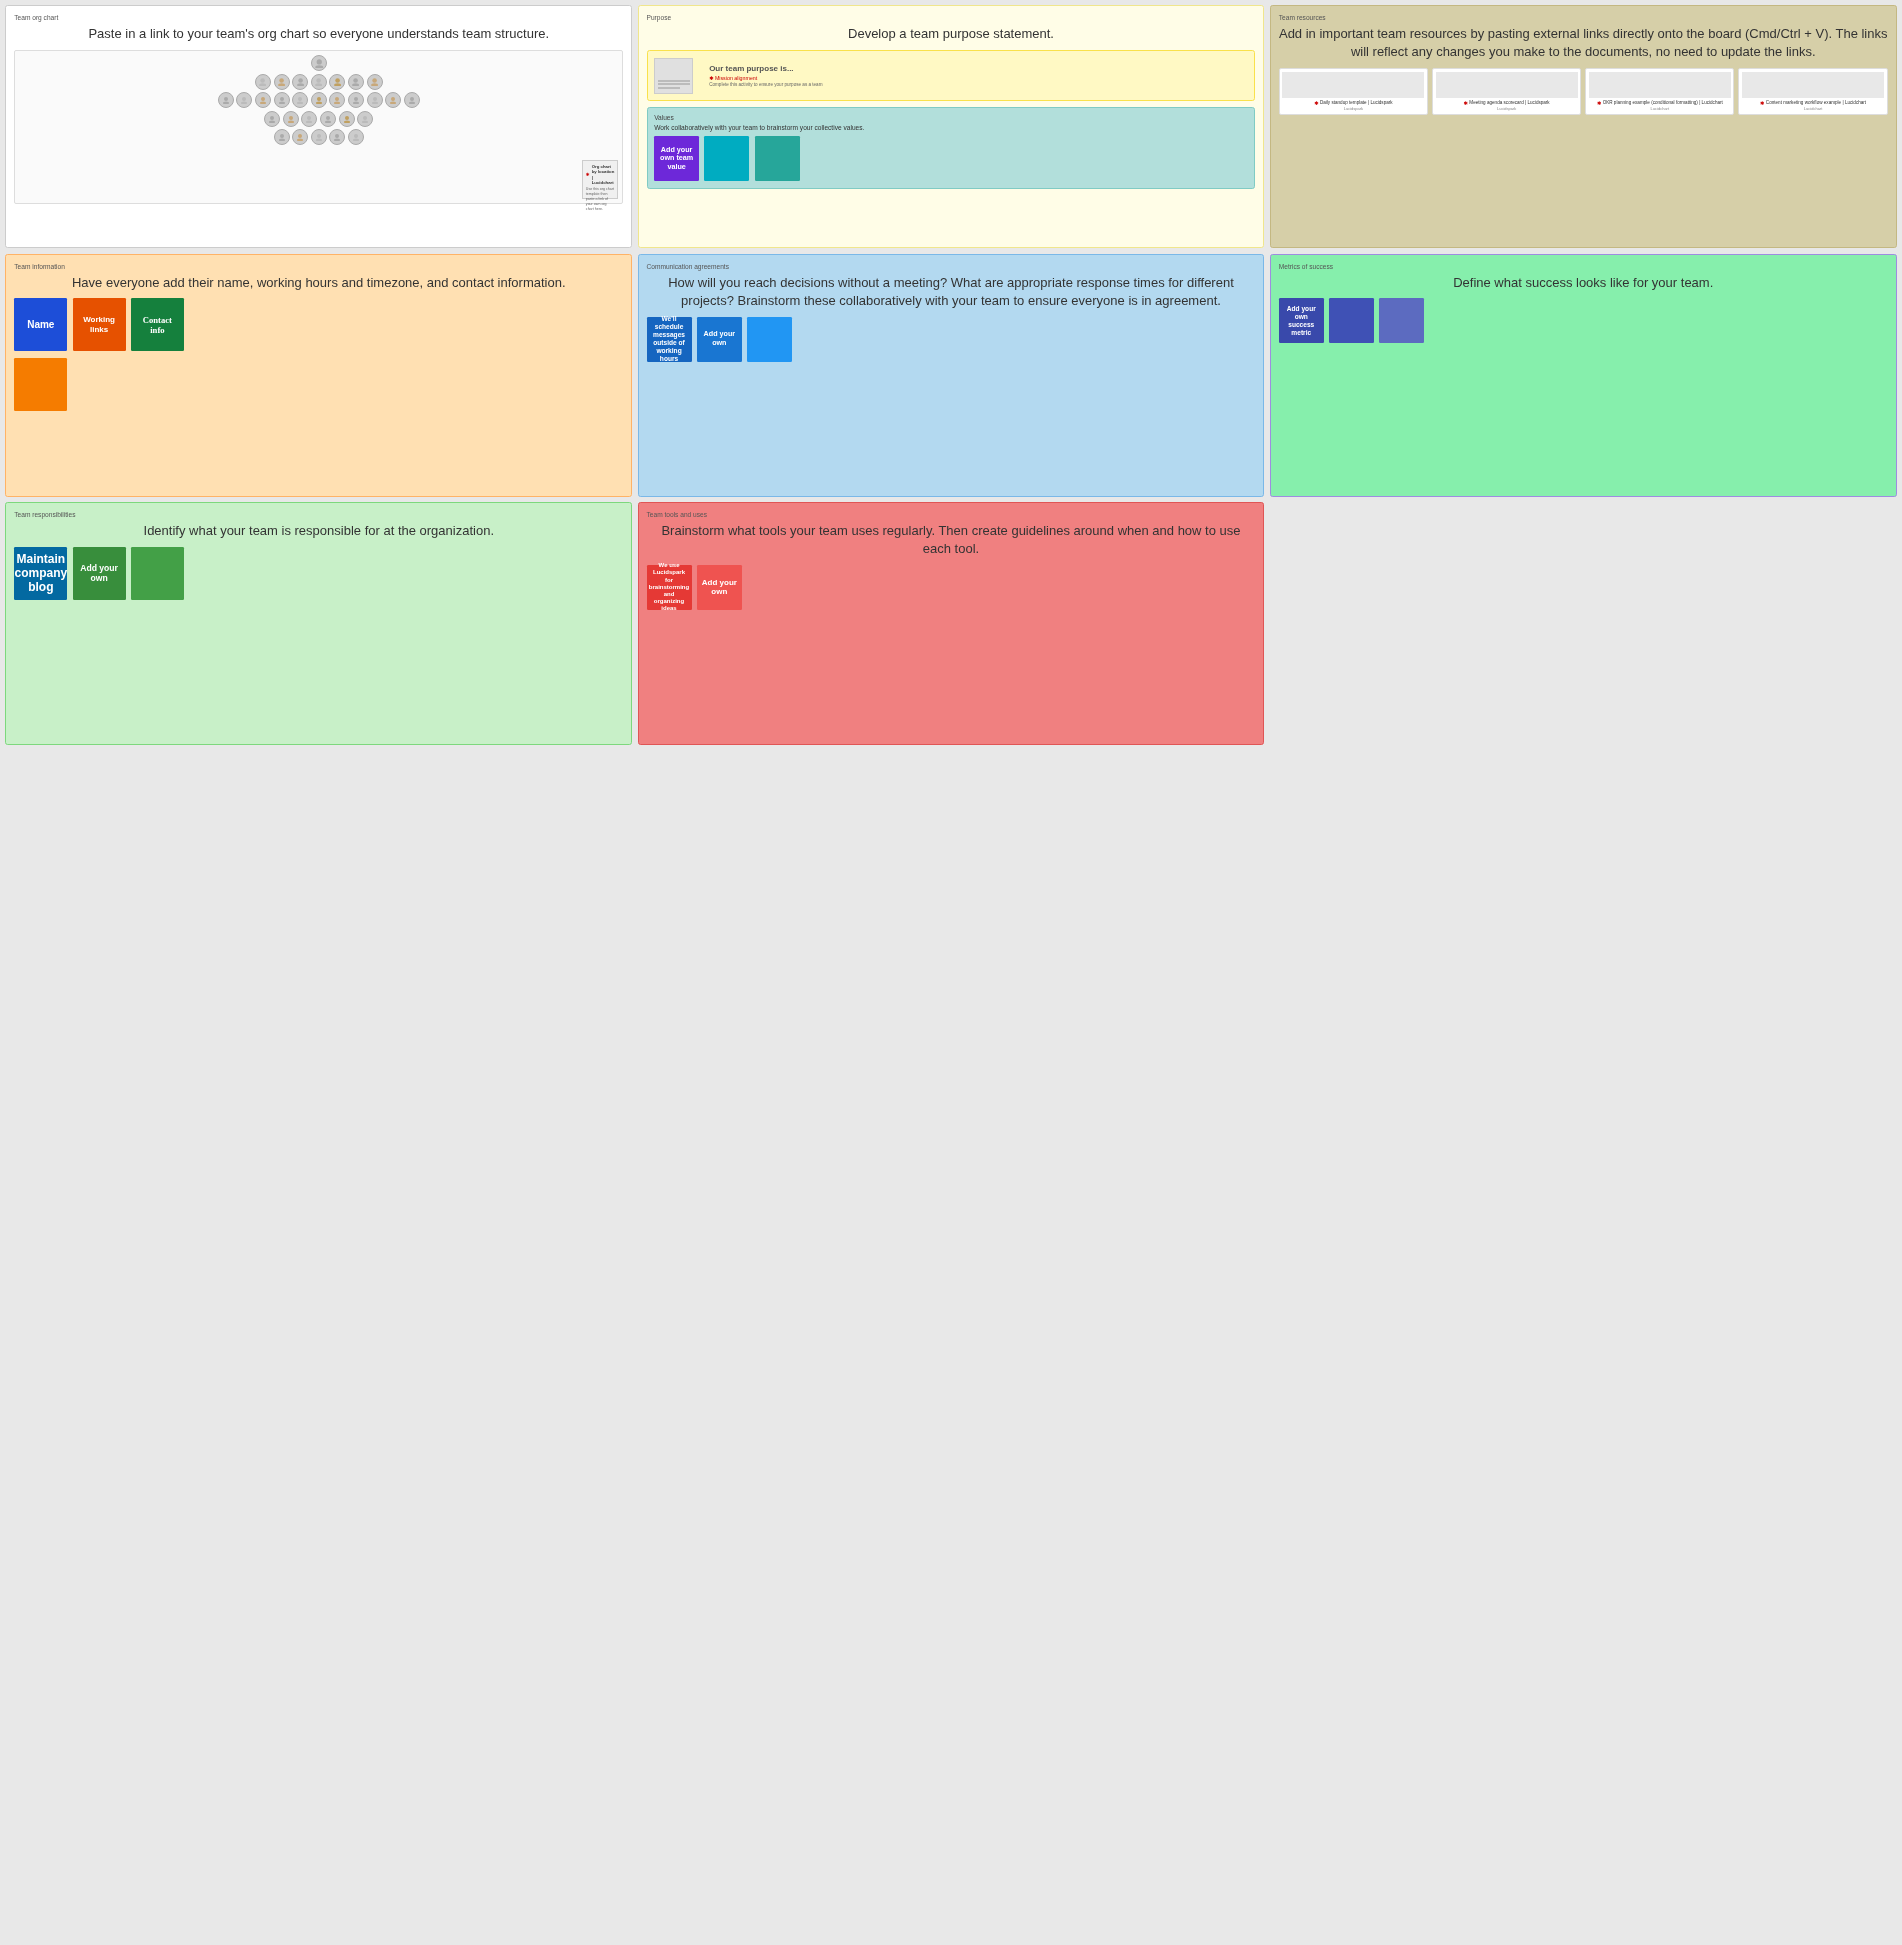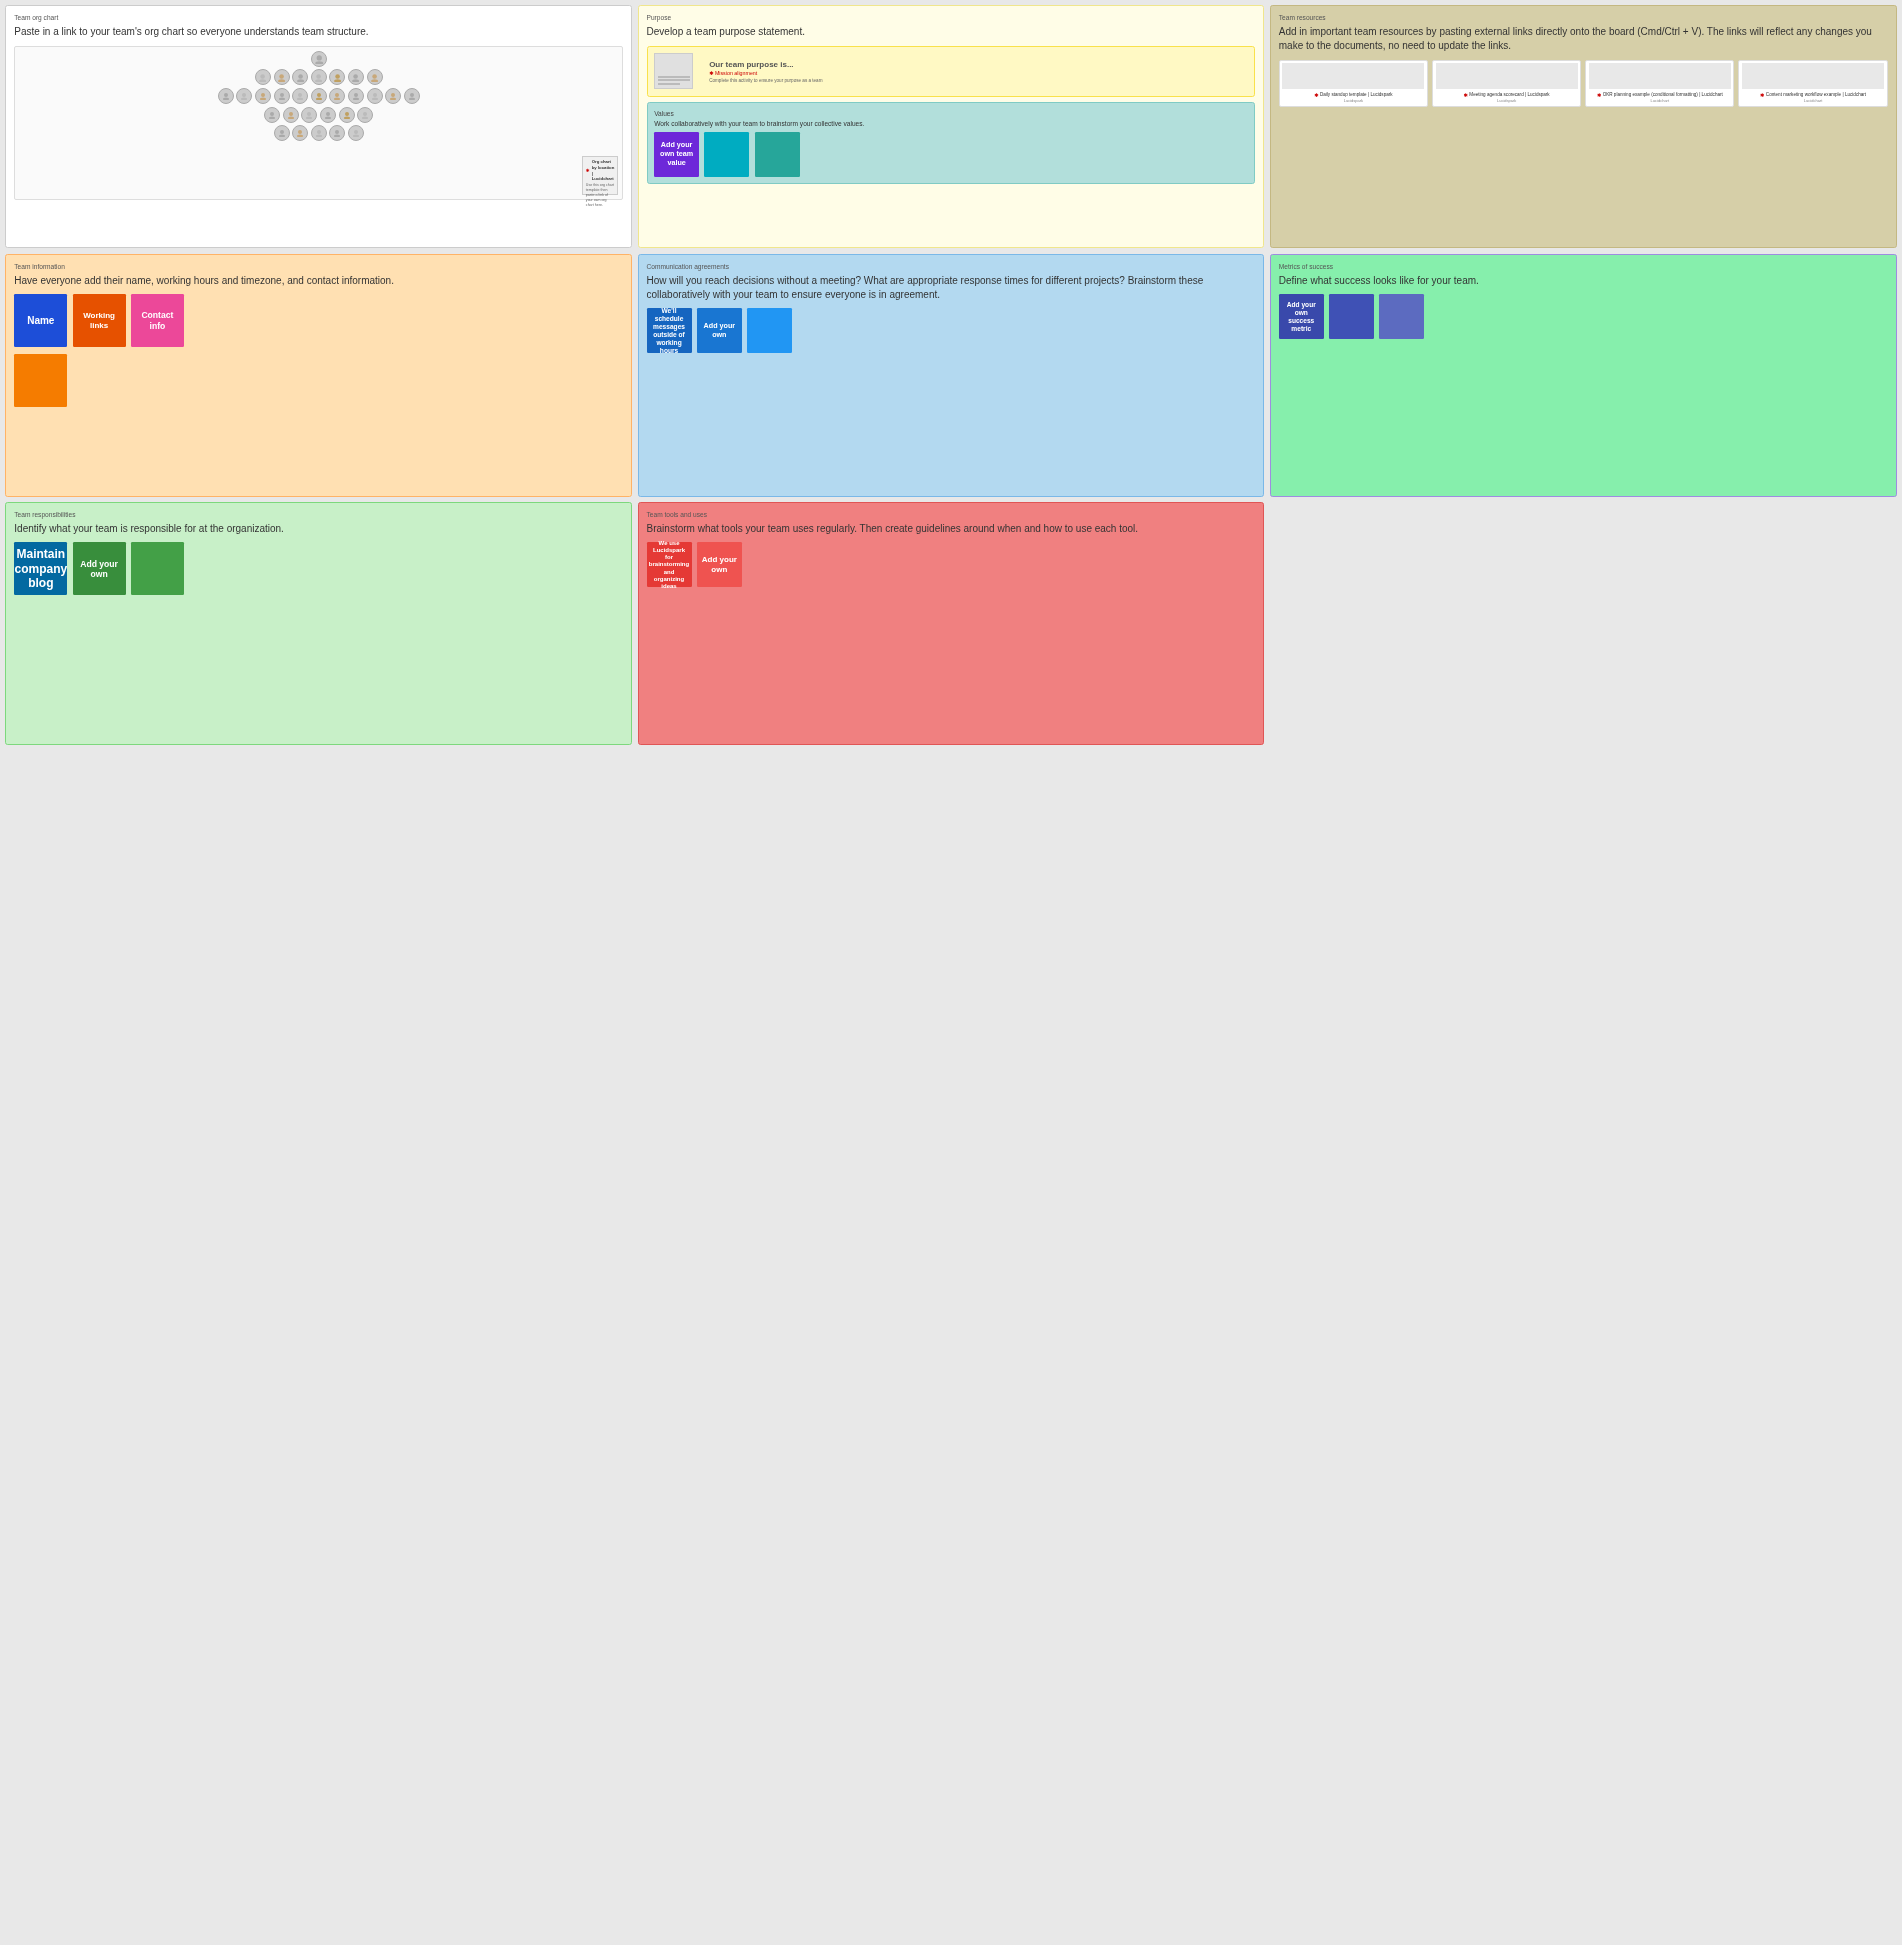--- a/index.html
+++ b/index.html
@@ -20,24 +20,25 @@
       padding: 8px;
       position: relative;
     }
     .panel-label {
       font-size: 6.6px;
       color: #555;
       margin-bottom: 4px;
       font-weight: normal;
     }
     .panel-desc {
-      font-size: 10px;
+      font-size: 13px;
       color: #333;
       margin-bottom: 6.6px;
       line-height: 1.4;
+      text-align: center;
     }
 
     
     .panel-org { background: #ffffff; border: 0.7px solid #ccc; }
     .panel-purpose { background: #fffde7; border: 0.7px solid #f0e68c; }
     .panel-resources { background: #d6cfa8; border: 0.7px solid #c4b882; }
     .panel-teaminfo { background: #ffe0b2; border: 0.7px solid #ffb366; }
     .panel-comms { background: #b3d9f0; border: 0.7px solid #7ab8e8; }
     .panel-metrics { background: #86efac; border: 0.7px solid #9e8ce0; }
     .panel-responsibilities { background: #c8f0c8; border: 0.7px solid #7dd87d; }
@@ -518,21 +519,21 @@
       </div>
     </div>
   </div>
 
   <div class="panel panel-teaminfo">
     <div class="panel-label">Team information</div>
     <div class="panel-desc">Have everyone add their name, working hours and timezone, and contact information.</div>
     <div class="sticky-row">
       <div class="sticky sticky-large" style="background:#1d4ed8;font-size:10px;">Name</div>
       <div class="sticky sticky-large" style="background:#e65100;font-size:8px;">Working links</div>
-      <div class="sticky sticky-large" style="background:#ec4899;font-size:8.6px;">Contact info</div>
+      <div class="sticky sticky-large" style="background:#15803d;font-size:8.6px;font-family:Liberation Serif, serif;">Contact info</div>
     </div>
     <div class="sticky-row" style="margin-top:6.6px;">
       <div class="sticky sticky-large" style="background:#f57c00;"></div>
     </div>
   </div>
 
   <div class="panel panel-comms">
     <div class="panel-label">Communication agreements</div>
     <div class="panel-desc">How will you reach decisions without a meeting? What are appropriate response times for different projects? Brainstorm these collaboratively with your team to ensure everyone is in agreement.</div>
     <div class="sticky-row">

